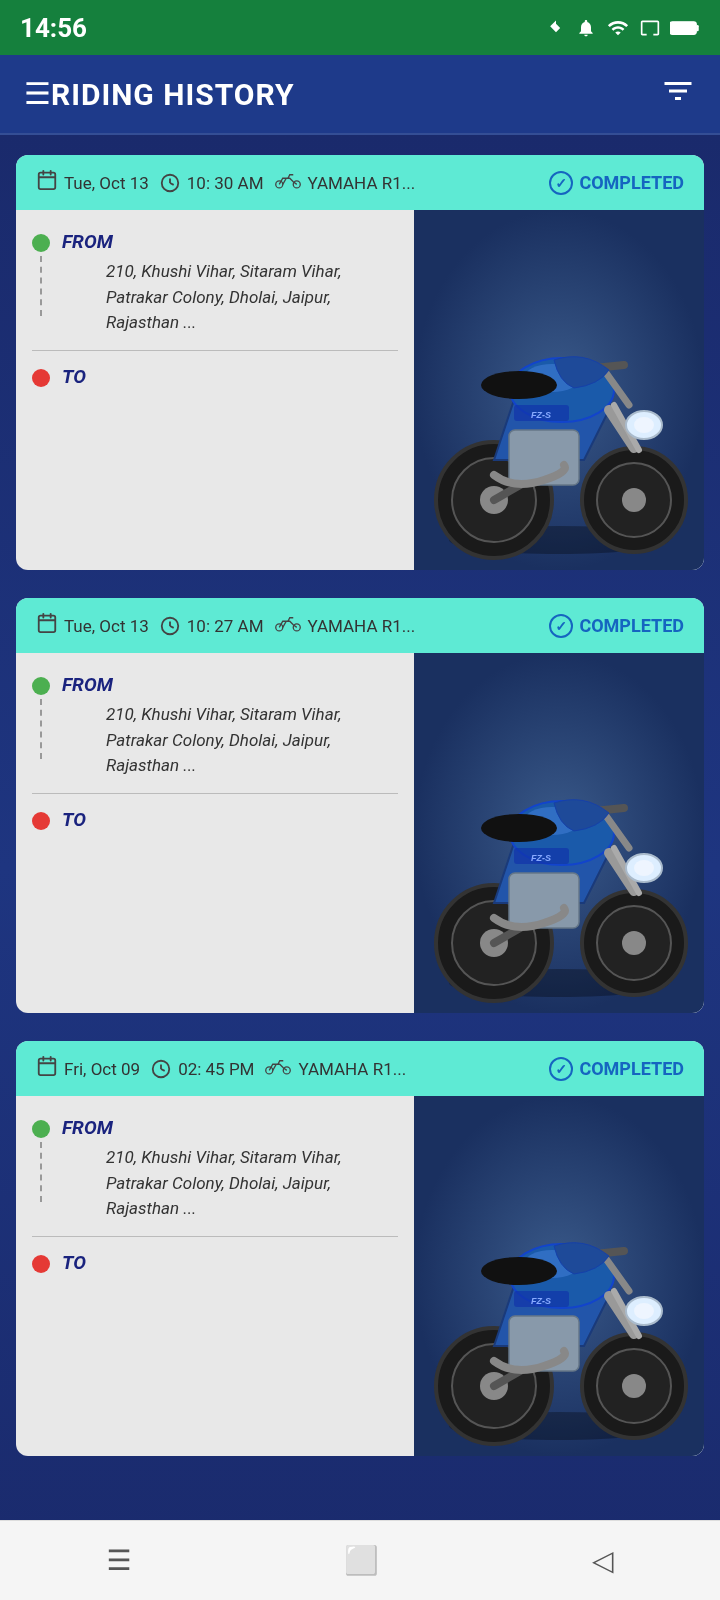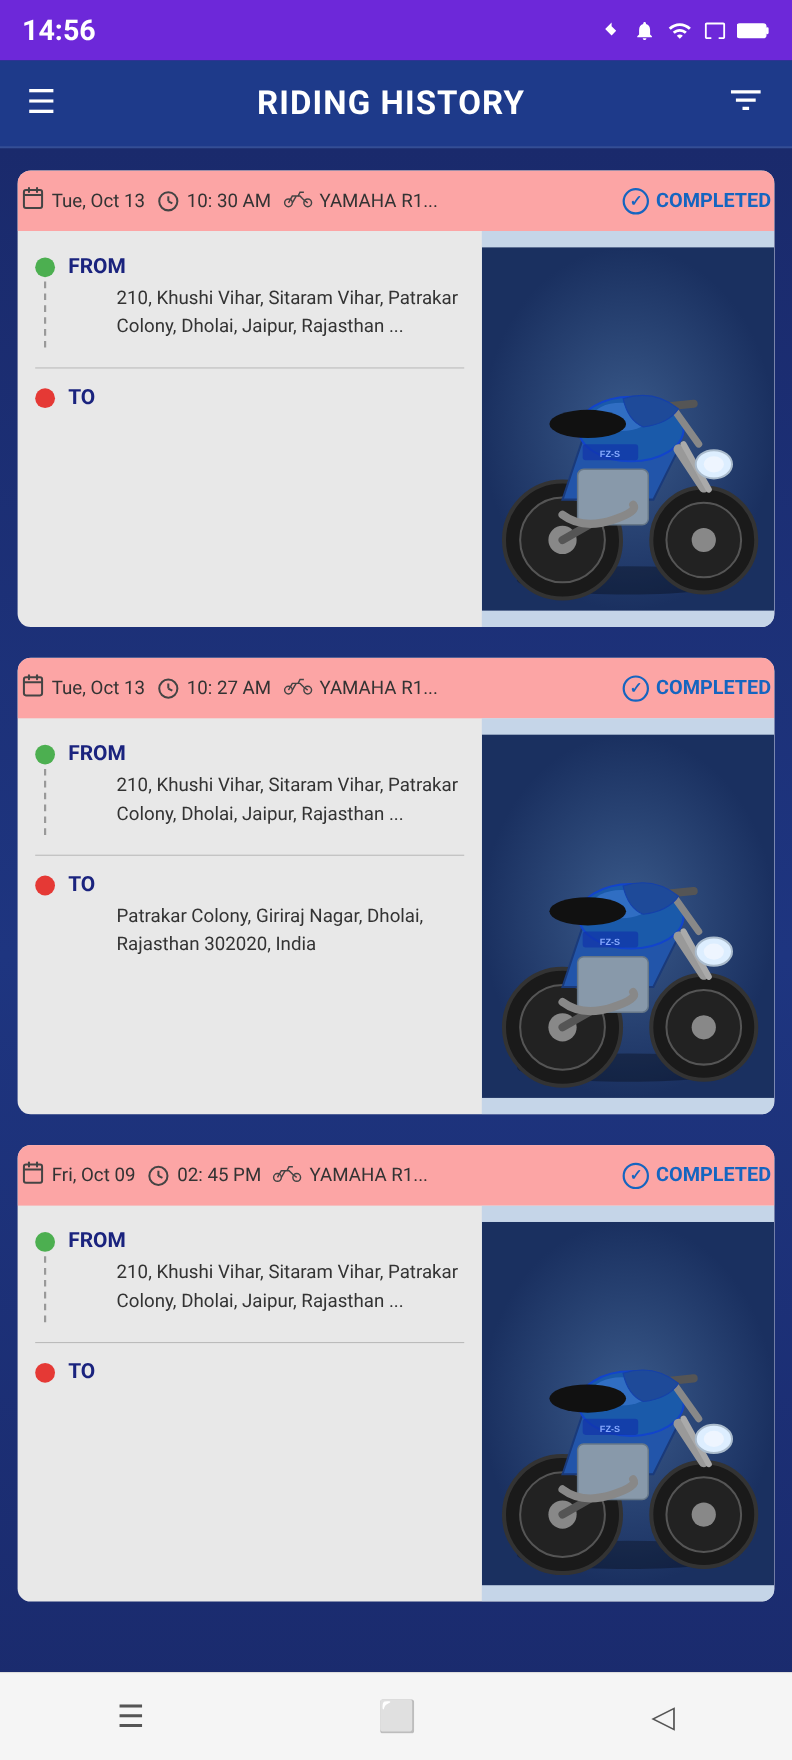--- a/index.html
+++ b/index.html
@@ -10,21 +10,21 @@
       min-height: 1600px;
       font-family: 'Roboto', Arial, sans-serif;
       background: #1a2a6c;
       overflow-x: hidden;
     }
 
     
     .status-bar {
       width: 100%;
       height: 55px;
-      background: #6d28d9;
+      background: #15803d;
       display: flex;
       align-items: center;
       justify-content: space-between;
       padding: 11px 20px;
       color: white;
       font-size: 22px;
       font-weight: bold;
     }
     .status-bar .time { font-size: 26px; font-weight: bold; }
     .status-icons { display: flex; align-items: center; gap: 10px; font-size: 18px; }
@@ -44,21 +44,20 @@
       color: white;
       font-size: 30px;
       line-height: 1;
     }
     .header .title {
       color: white;
       font-size: 30px;
       font-weight: bold;
       letter-spacing: 1px;
       flex: 1;
-      text-align: center;
     }
     .header .filter-icon {
       color: white;
       font-size: 28px;
     }
 
     
     .content-area {
       background: linear-gradient(180deg, #1a2a6c 0%, #1e3580 50%, #1a2a6c 100%);
       padding: 20px 16px;
@@ -67,22 +66,22 @@
 
     
     .ride-card {
       background: #e8e8e8;
       border-radius: 12px;
       margin-bottom: 28px;
       overflow: hidden;
     }
 
     .ride-header {
-      background: #fca5a5;
-      padding: 14px 3px;
+      background: #5eead4;
+      padding: 14px 20px;
       display: flex;
       align-items: center;
       gap: 10px;
       flex-wrap: nowrap;
     }
 
     .ride-header .meta-item {
       display: flex;
       align-items: center;
       gap: 6px;
@@ -112,20 +111,21 @@
       display: flex;
       align-items: center;
       justify-content: center;
       color: #1565c0;
       font-size: 14px;
     }
 
     .ride-body {
       display: flex;
       min-height: 360px;
+      font-style: italic;
     }
 
     .ride-details {
       flex: 1;
       padding: 20px 16px;
       display: flex;
       flex-direction: column;
       justify-content: flex-start;
     }
 
@@ -177,21 +177,21 @@
       margin-left: 44px;
     }
 
     .separator {
       border: none;
       border-top: 1px solid #bbb;
       margin: 14px 0;
     }
 
     .ride-image {
-      width: 266px;
+      width: 290px;
       flex-shrink: 0;
       background: #c5d5e8;
       display: flex;
       align-items: center;
       justify-content: center;
       overflow: hidden;
     }
 
     
     .nav-bar {
@@ -419,21 +419,20 @@
             <div class="loc-address">210, Khushi Vihar, Sitaram Vihar, Patrakar Colony, Dholai, Jaipur, Rajasthan ...</div>
           </div>
         </div>
         <hr class="separator">
         <div class="location-block">
           <div class="location-indicator">
             <div class="dot red"></div>
           </div>
           <div class="location-text-group">
             <div class="loc-label">TO</div>
-            <div class="loc-address">Patrakar Colony, Giriraj Nagar, Dholai, Rajasthan 302020, India</div>
           </div>
         </div>
       </div>
       <div class="ride-image">
         <svg viewBox="0 0 290 360" xmlns="http://www.w3.org/2000/svg" style="width:100%;height:100%;">
     <defs>
       <radialGradient id="bgGrad" cx="50%" cy="50%" r="50%">
         <stop offset="0%" stop-color="#3a5a8a"></stop>
         <stop offset="100%" stop-color="#1a3060"></stop>
       </radialGradient>

